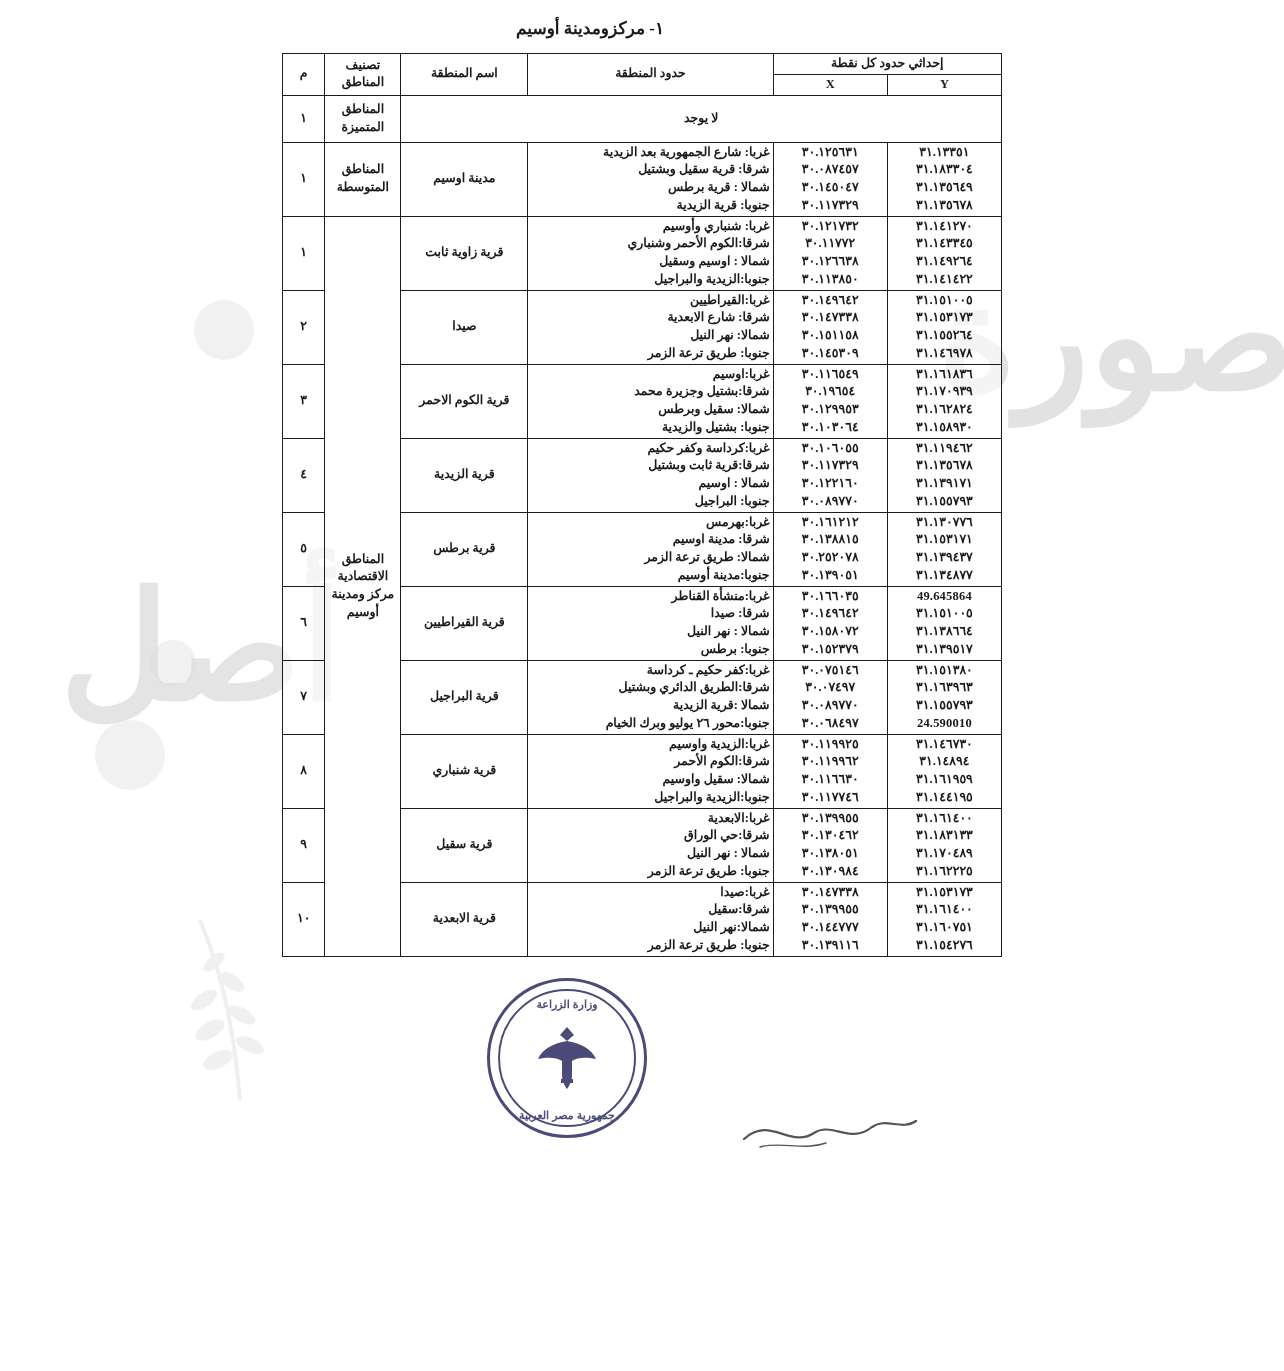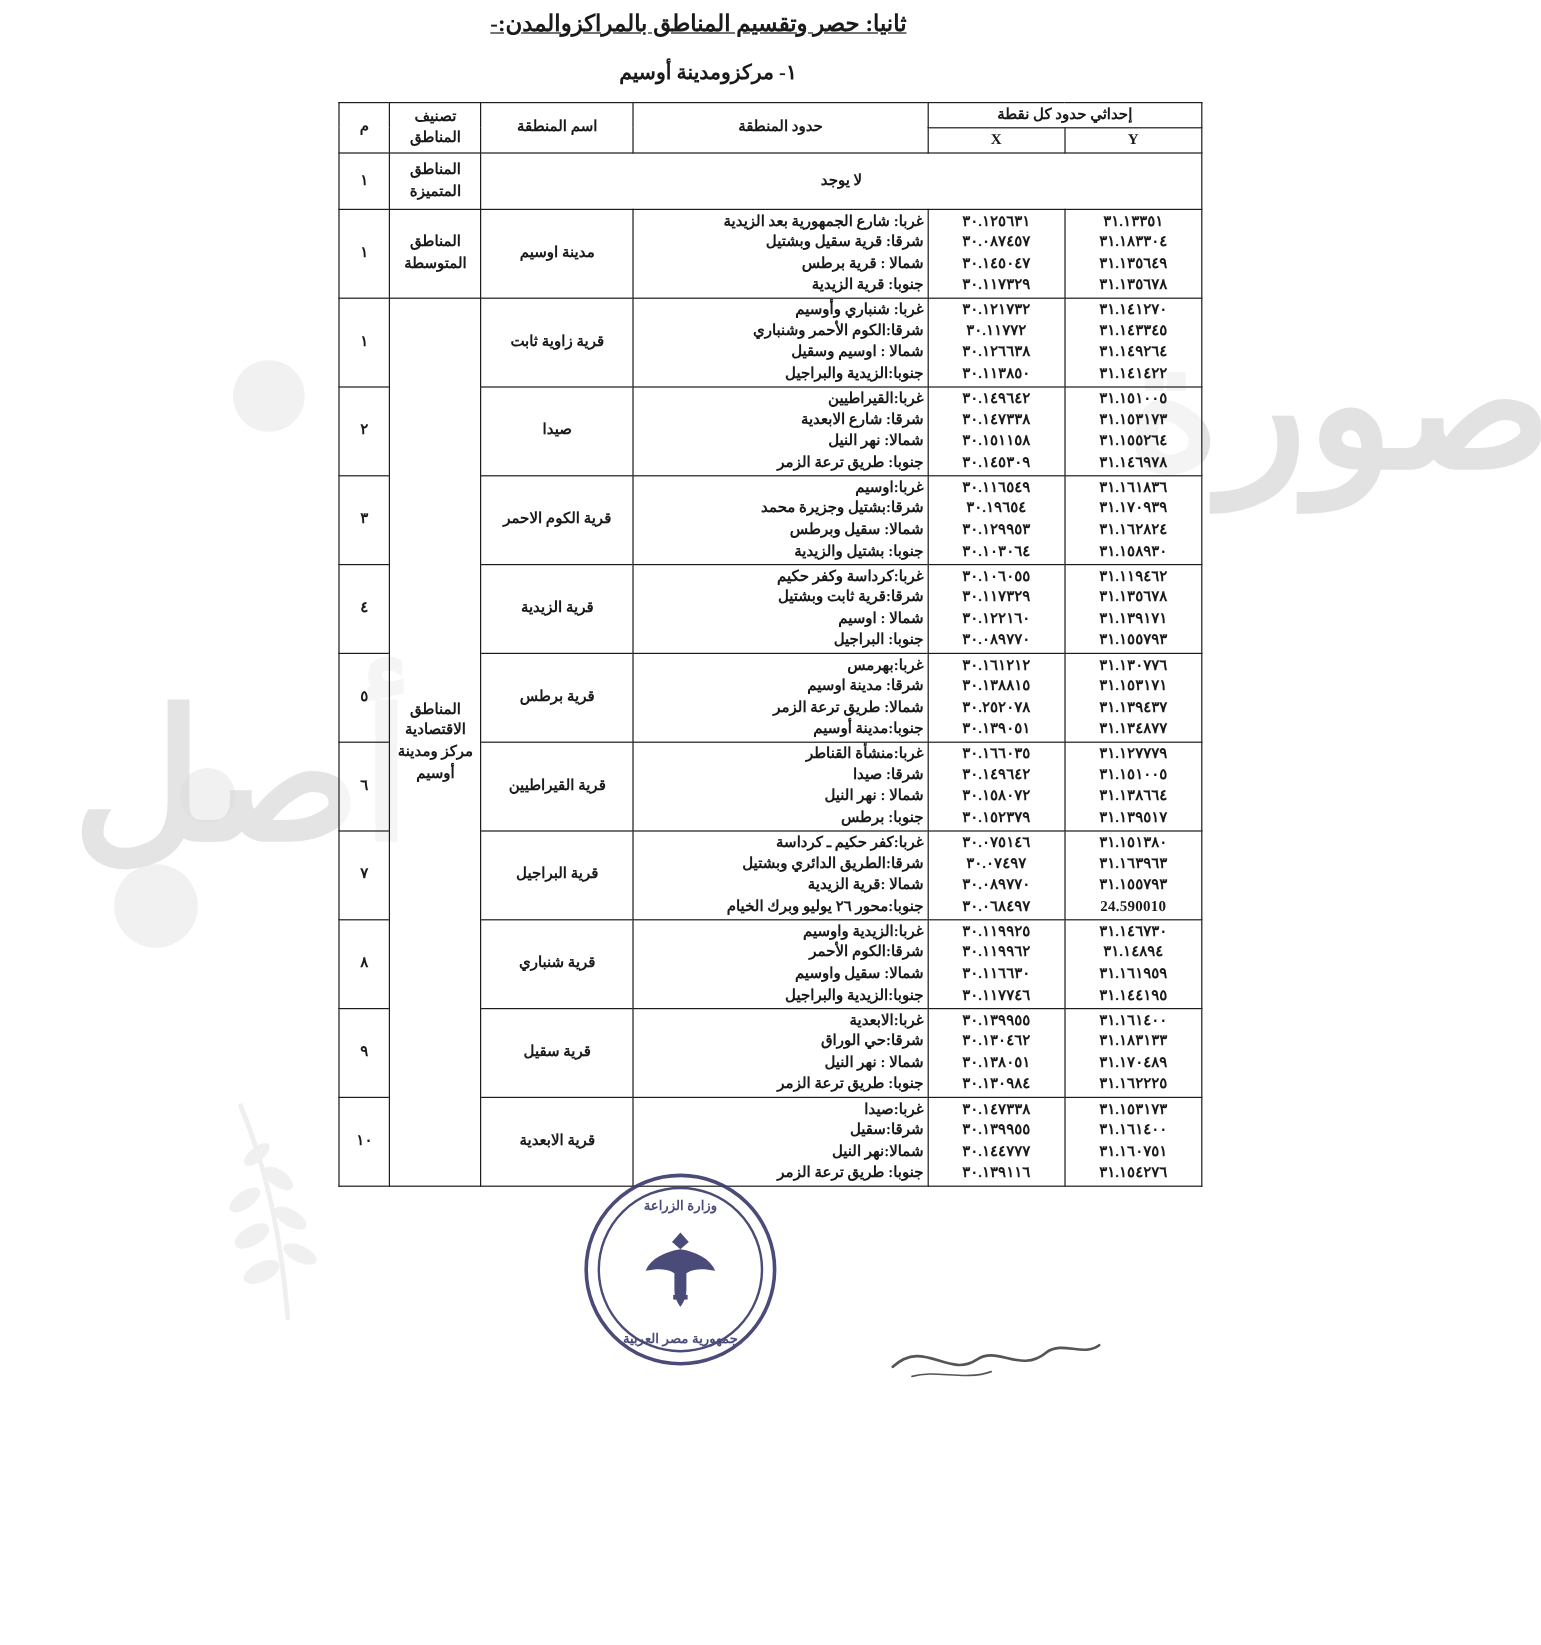--- a/index.html
+++ b/index.html
@@ -193,21 +193,20 @@
       <ellipse cx="70" cy="175" rx="15" ry="7" transform="rotate(25 70 175)"></ellipse>
       <ellipse cx="62" cy="145" rx="15" ry="7" transform="rotate(30 62 145)"></ellipse>
       <ellipse cx="52" cy="112" rx="14" ry="7" transform="rotate(35 52 112)"></ellipse>
       <ellipse cx="34" cy="92" rx="13" ry="6" transform="rotate(-40 34 92)"></ellipse>
     </g>
   </svg>
 </div>
 
 <div class="doc">
 
-  <div class="hdr-1">ثانيا: حصر وتقسيم المناطق بالمراكزوالمدن:-</div>
   <div class="hdr-2">١- مركزومدينة أوسيم</div>
 
   <table class="grid">
     <colgroup>
       <col class="col-y">
         <col class="col-x">
         <col class="col-bounds">
         <col class="col-name">
         <col class="col-class">
         <col class="col-no">
@@ -368,21 +367,21 @@
           <div>شرقا: مدينة اوسيم</div>
           <div>شمالا: طريق ترعة الزمر</div>
           <div>جنوبا:مدينة أوسيم</div>
         </td>
         <td class="name">قرية برطس</td>
         <td>٥</td>
       </tr>
 
       <tr>
         <td class="num">
-          <div>٣١.١٢٧٧٧٩</div>
+          <div>49.645864</div>
           <div>٣١.١٥١٠٠٥</div>
           <div>٣١.١٣٨٦٦٤</div>
           <div>٣١.١٣٩٥١٧</div>
         </td>
         <td class="num">
           <div>٣٠.١٦٦٠٣٥</div>
           <div>٣٠.١٤٩٦٤٢</div>
           <div>٣٠.١٥٨٠٧٢</div>
           <div>٣٠.١٥٢٣٧٩</div>
         </td>

